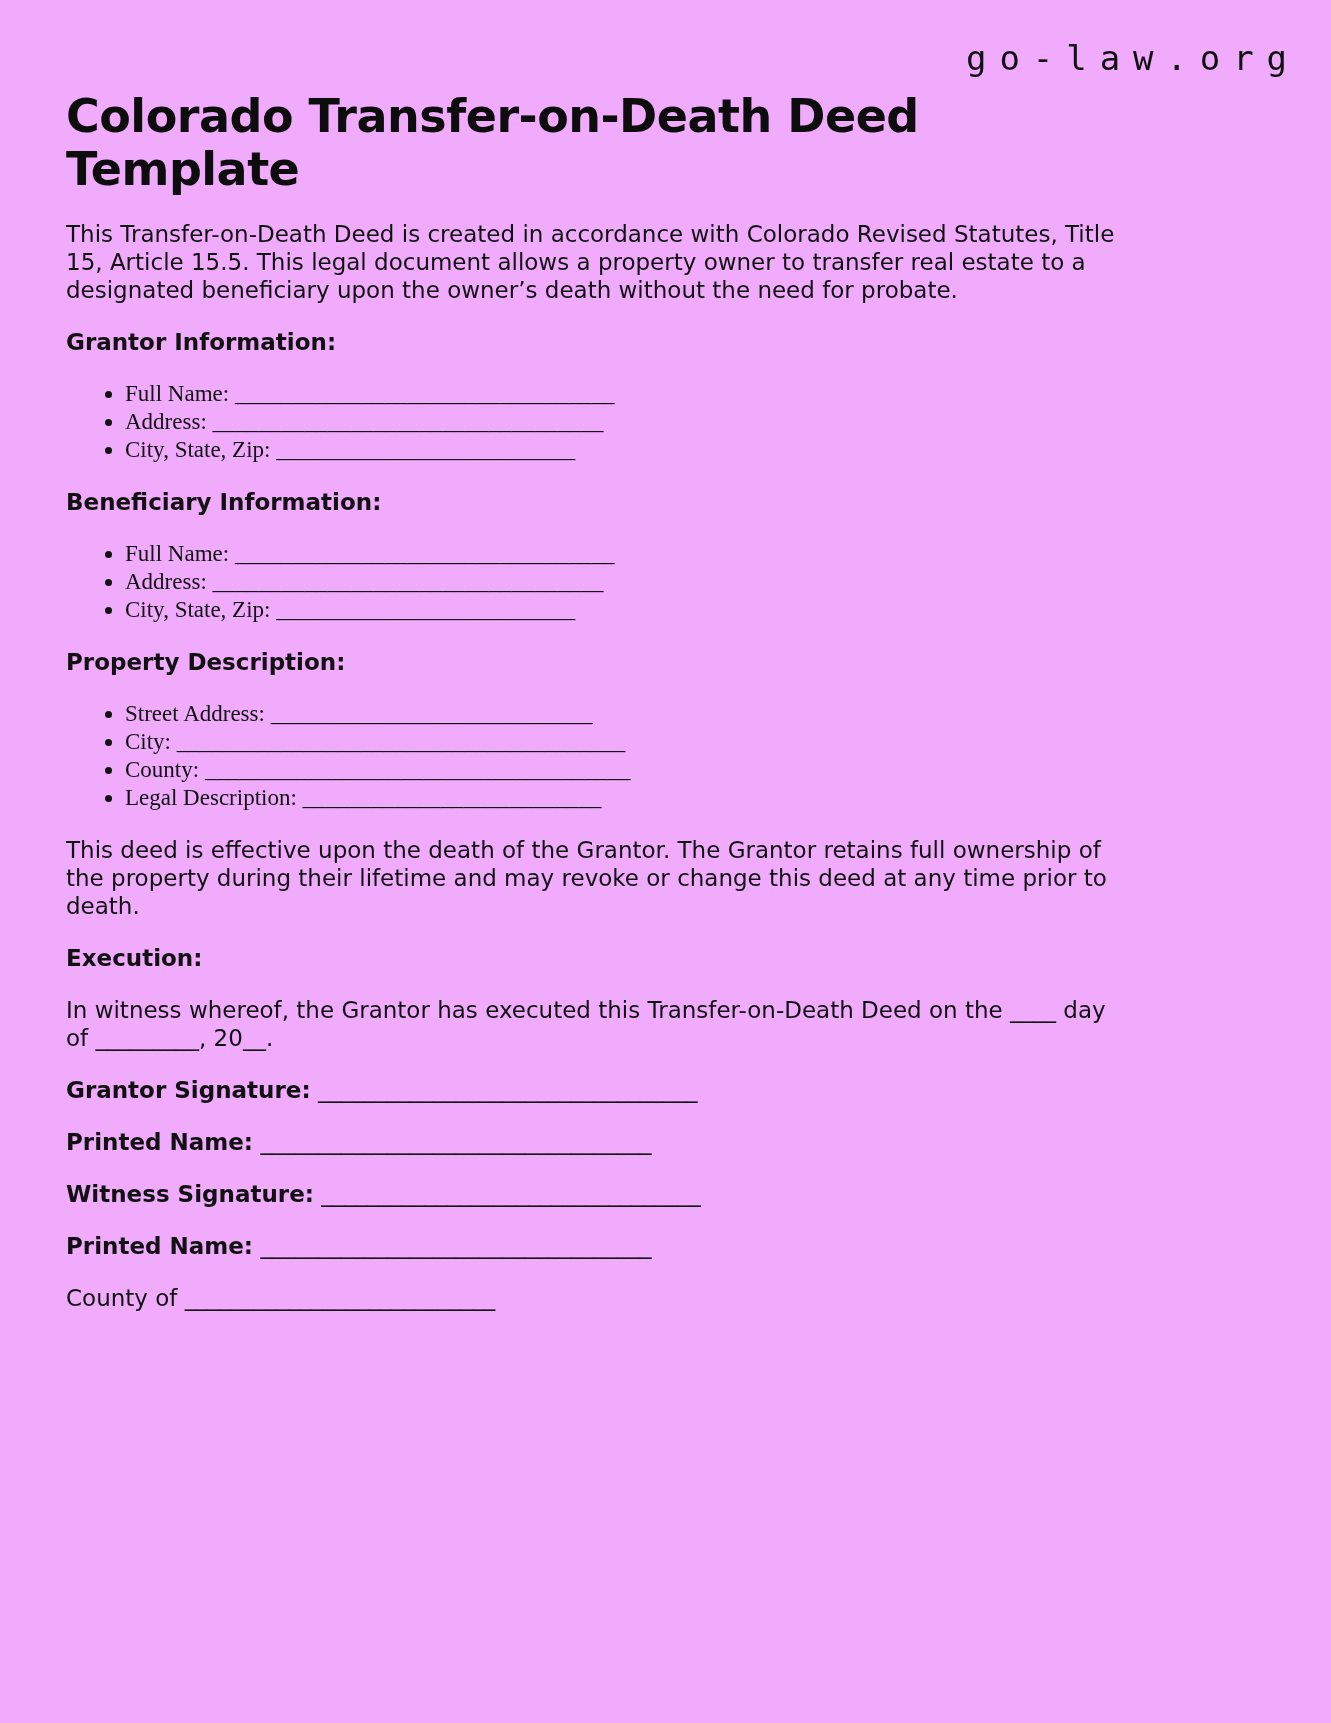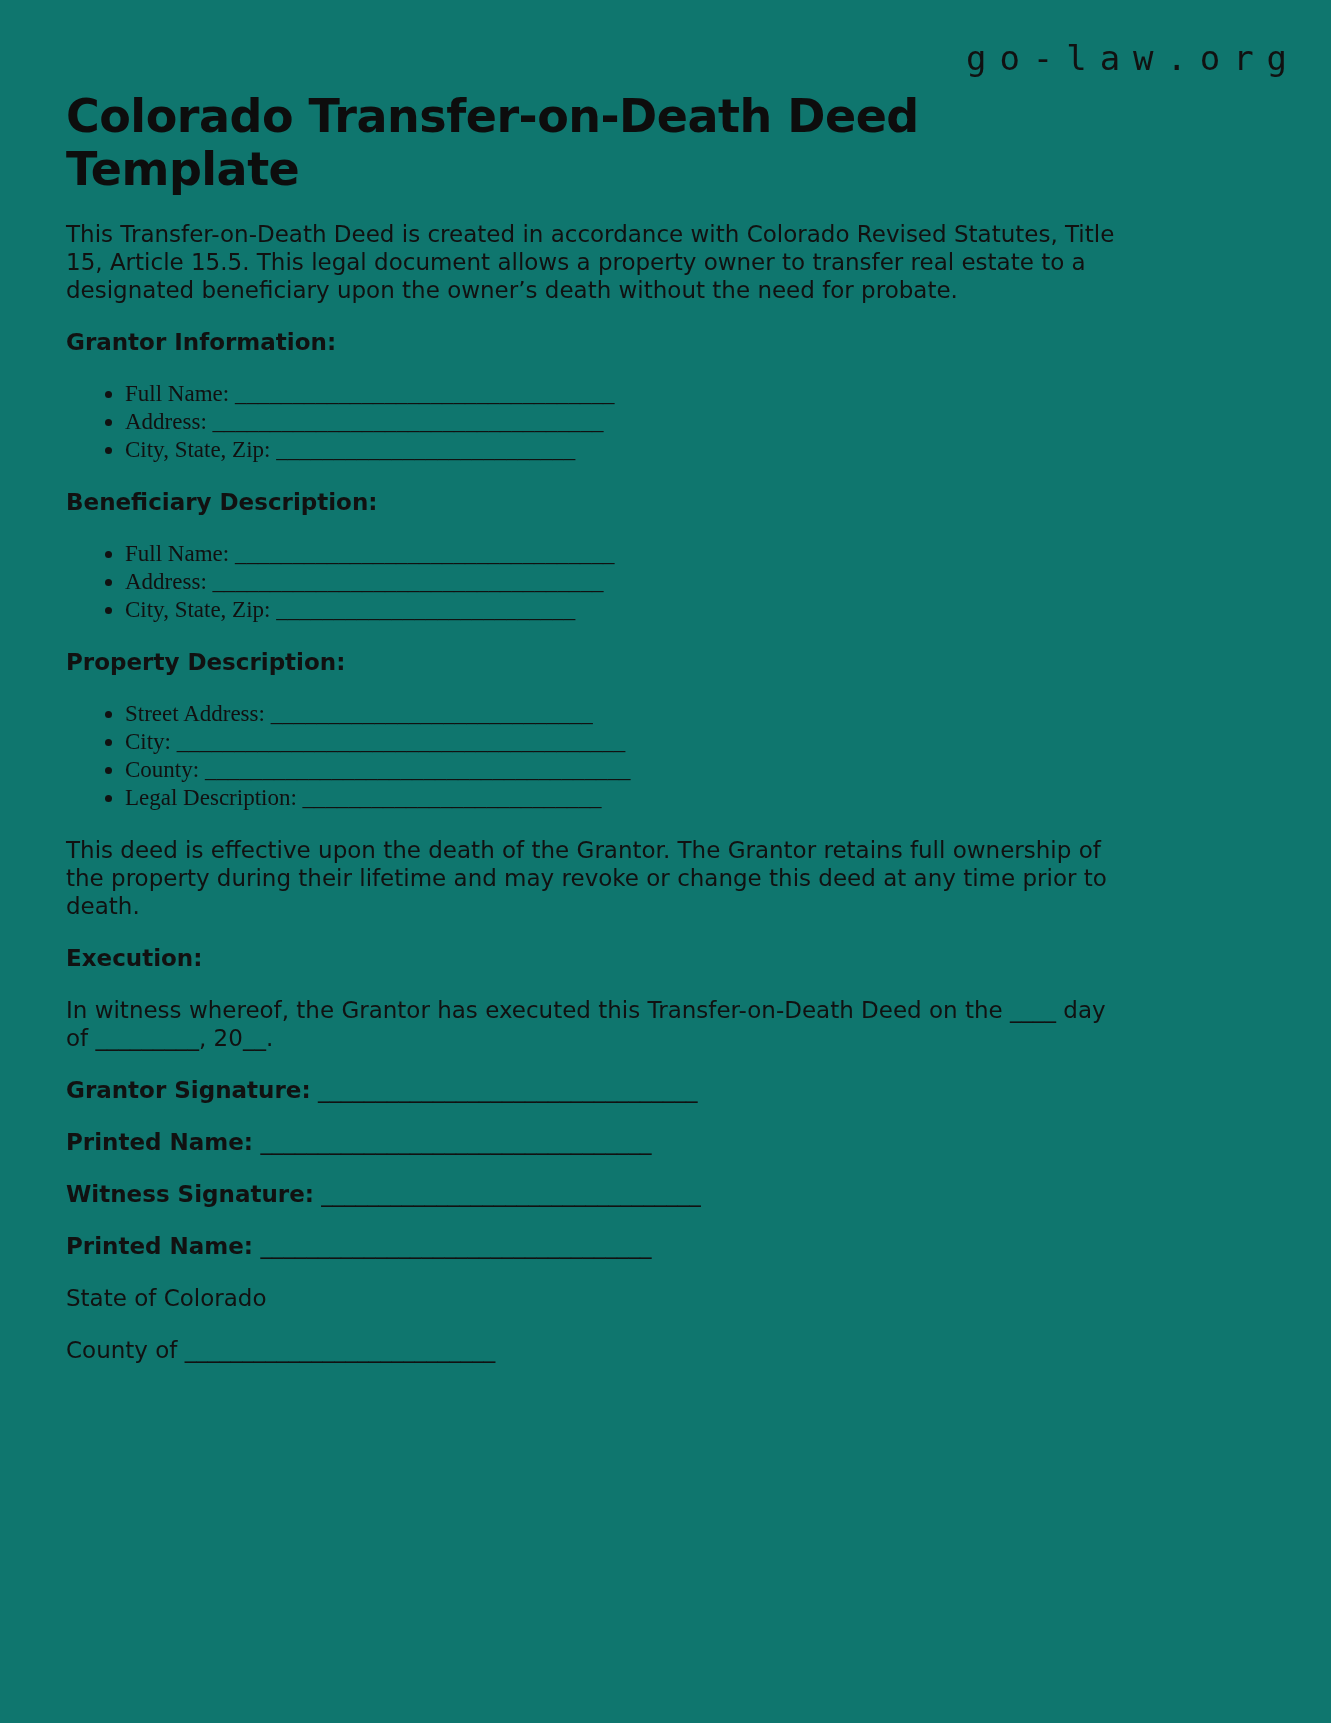--- a/index.html
+++ b/index.html
@@ -8,21 +8,21 @@
     width: 1331px;
     min-height: 1723px;
     font-family: "DejaVu Sans", "Liberation Sans", sans-serif;
     color: #111111;
   }
   .page {
     position: relative;
     width: 1331px;
     min-height: 1723px;
     padding: 42px 66px 60px 66px;
-    background: #0f766e;
+    background: #f0abfc;
   }
   .logo {
     position: absolute;
     top: 38px;
     right: 31px;
     font-family: "DejaVu Sans Mono", "Liberation Mono", monospace;
     font-size: 34px;
     letter-spacing: 0.38em;
     color: #111111;
     white-space: nowrap;
@@ -57,21 +57,21 @@
 
     <p>This Transfer-on-Death Deed is created in accordance with Colorado Revised Statutes, Title 15, Article 15.5. This legal document allows a property owner to transfer real estate to a designated beneficiary upon the owner’s death without the need for probate.</p>
 
     <p class="hd">Grantor Information:</p>
     <ul class="blank-list">
       <li><span>Full Name:</span> <span class="blank">_________________________________</span></li>
       <li><span>Address:</span> <span class="blank">__________________________________</span></li>
       <li><span>City, State, Zip:</span> <span class="blank">__________________________</span></li>
     </ul>
 
-    <p class="hd">Beneficiary Description:</p>
+    <p class="hd">Beneficiary Information:</p>
     <ul class="blank-list">
       <li><span>Full Name:</span> <span class="blank">_________________________________</span></li>
       <li><span>Address:</span> <span class="blank">__________________________________</span></li>
       <li><span>City, State, Zip:</span> <span class="blank">__________________________</span></li>
     </ul>
 
     <p class="hd">Property Description:</p>
     <ul class="blank-list">
       <li><span>Street Address:</span> <span class="blank">____________________________</span></li>
       <li><span>City:</span> <span class="blank">_______________________________________</span></li>
@@ -82,17 +82,16 @@
     <p>This deed is effective upon the death of the Grantor. The Grantor retains full ownership of the property during their lifetime and may revoke or change this deed at any time prior to death.</p>
 
     <p class="hd">Execution:</p>
     <p><span>In witness whereof, the Grantor has executed this Transfer-on-Death Deed on the</span> <span class="blank">____</span> <span>day of</span> <span class="blank">_________</span><span>, 20</span><span class="blank">__</span><span>.</span></p>
 
     <p class="sig-line"><span class="lbl">Grantor Signature:</span> <span class="blank">_________________________________</span></p>
     <p class="sig-line"><span class="lbl">Printed Name:</span> <span class="blank">__________________________________</span></p>
     <p class="sig-line"><span class="lbl">Witness Signature:</span> <span class="blank">_________________________________</span></p>
     <p class="sig-line"><span class="lbl">Printed Name:</span> <span class="blank">__________________________________</span></p>
 
-    <p>State of Colorado</p>
     <p><span>County of</span> <span class="blank">___________________________</span></p>
 
   </div>
 </div>
 
 </body></html>

